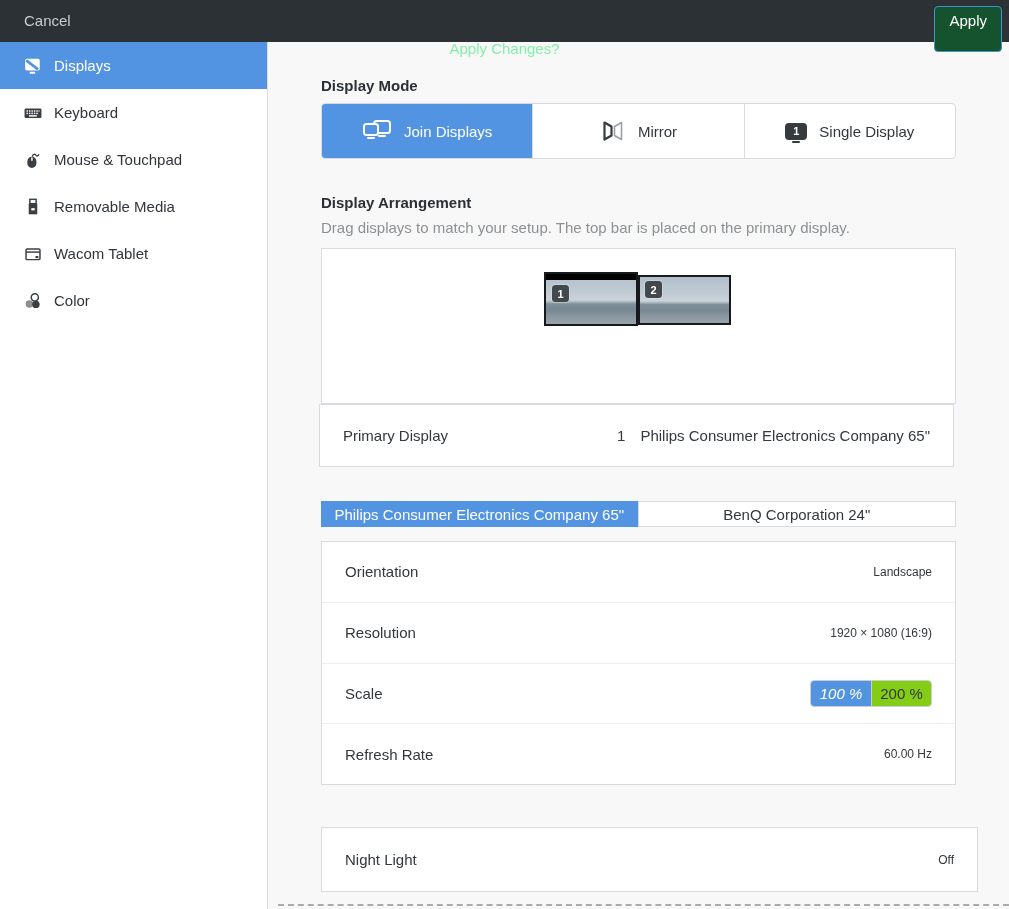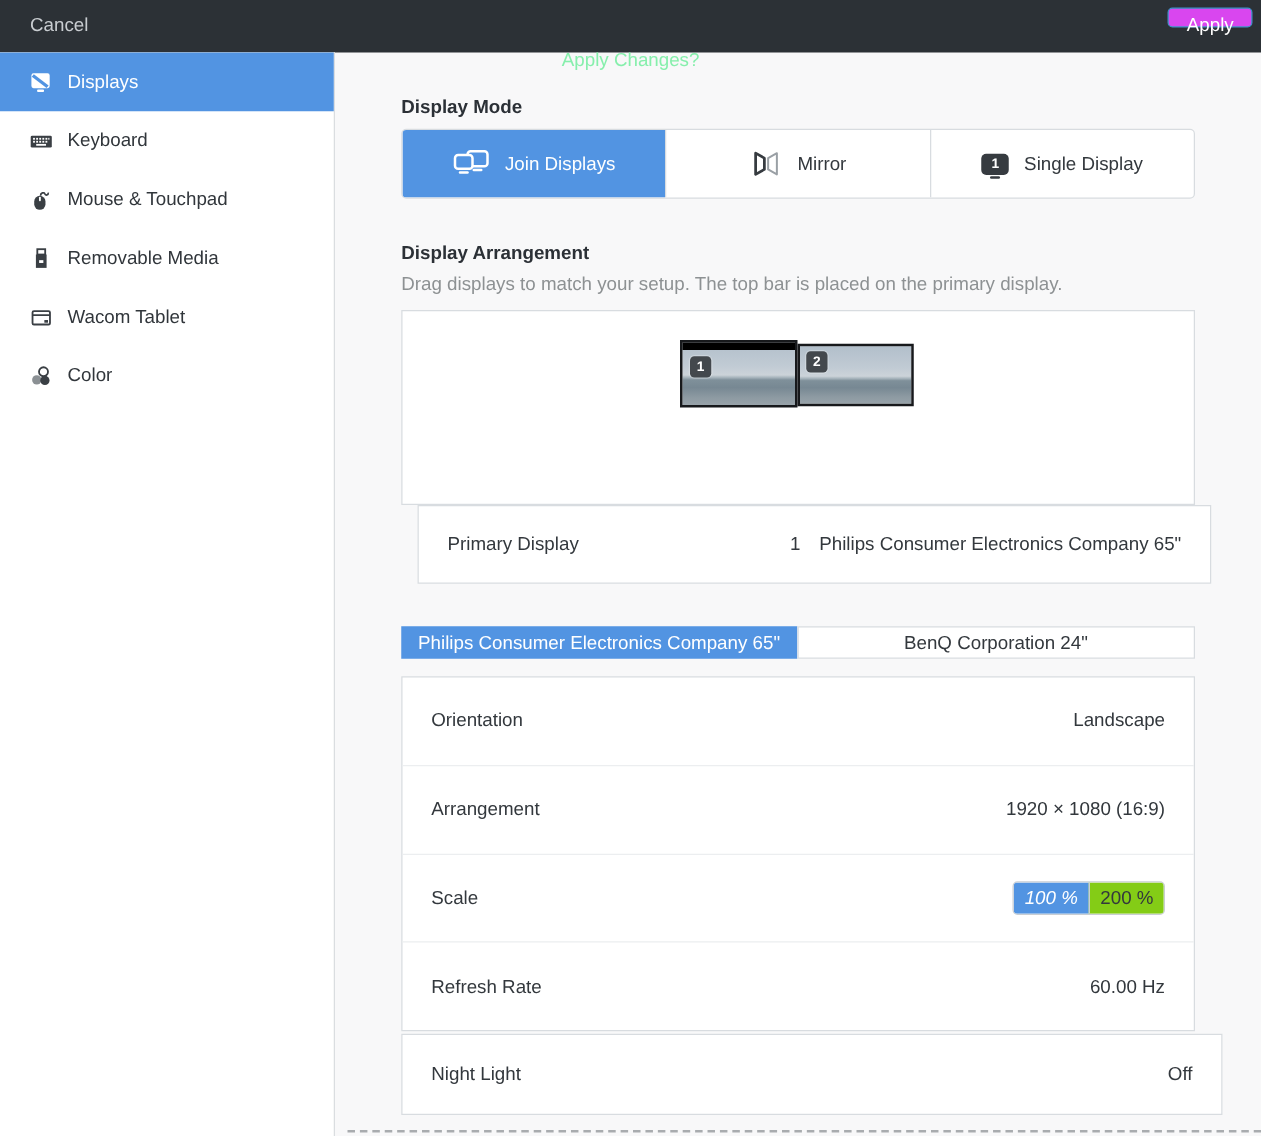--- a/index.html
+++ b/index.html
@@ -6,22 +6,22 @@
   html,body { width:1009px; height:909px; }
   body { font-family:"Liberation Sans", sans-serif; }
   #app { position:relative; width:1009px; height:909px; background:#f8f8f9; overflow:hidden; }
 
   
   .topbar { position:absolute; left:0; top:0; width:1009px; height:42px; background:#2c3136; }
   .topbar .cancel { position:absolute; left:24px; top:0; height:42px; line-height:42px;
     color:#c9cdd1; font-size:15px; cursor:pointer; }
   .topbar .title { position:absolute; left:0; right:0; top:0; height:42px; line-height:42px;
     text-align:center; color:#86efac; font-size:15px;margin-top:28px; }
-  .topbar .apply-btn { position:absolute; right:7px; top:6px; height:16px; padding:0 14px;
-    background:#d946ef; border:1px solid #3f93c9; border-radius:4px; color:#fff; font-size:15px;
+  .topbar .apply-btn { position:absolute; right:7px; top:6px; height:46px; padding:0 14px;
+    background:#14532d; border:1px solid #3f93c9; border-radius:4px; color:#fff; font-size:15px;
     line-height:28px; cursor:pointer; }
 
   
   .sidebar { position:absolute; left:0; top:42px; width:268px; height:867px; background:#ffffff;
     border-right:1px solid #dadde0; }
   .side-item { height:47px; display:flex; align-items:center; padding-left:24px; gap:12px;
     font-size:15px; color:#31363b; cursor:pointer; }
   .side-item.selected { background:#5294e2; color:#ffffff; }
   .side-item .icn { width:18px; height:18px; display:flex; align-items:center; justify-content:center; flex:0 0 18px; }
 
@@ -50,35 +50,35 @@
       #7f909a 60%,#778893 72%,#8d9aa2 88%,#98a3aa 100%); }
   .monitor .mon-topbar { position:absolute; left:0; top:0; right:0; height:6px; background:#000; }
   .mon-badge { position:absolute; width:17px; height:17px; background:#43484d; border-radius:3.5px;
     color:#fff; font-size:11px; font-weight:bold; display:flex; align-items:center;
     justify-content:center; box-shadow:0 0 0 1px rgba(255,255,255,.25); }
   .monitor-1 { left:222px; top:23px; width:94px; height:54px; }
   .monitor-2 { left:316px; top:26px; width:93px; height:50px; }
   .monitor-1 .mon-badge { left:6px; top:11px; }
   .monitor-2 .mon-badge { left:5px; top:4px; }
 
-  .primary-card { left:334px; top:404px; width:635px; height:63px; display:flex;
+  .primary-card { left:319px; top:404px; width:635px; height:63px; display:flex;
     align-items:center; justify-content:space-between; padding:0 23px; cursor:pointer;gap:38px; }
   .row-label { font-size:15px; color:#33383d; }
-  .row-value { font-size:15px; color:#33383d; }
+  .row-value { font-size:12px; color:#33383d; }
   .primary-value { display:flex; gap:15px; font-size:15px; color:#33383d; }
 
   
   .tabs { position:absolute; left:321px; top:501px; width:635px; height:26px; display:flex; }
   .tab { flex:1 1 0; display:flex; align-items:center; justify-content:center; font-size:15px;
     cursor:pointer; }
   .tab.selected { background:#5294e2; color:#fff; }
   .tab.unselected { background:#fff; color:#33383d; border:1px solid #d8dce0; }
 
   
-  .settings-card { left:321px; top:541px; width:635px; height:284px; display:flex; flex-direction:column;text-align:right; }
+  .settings-card { left:321px; top:541px; width:635px; height:244px; display:flex; flex-direction:column;text-align:right; }
   .s-row { flex:1 1 0; display:flex; align-items:center; justify-content:space-between;
     padding:0 23px; border-top:1px solid #eceef0; cursor:pointer; }
   .s-row:first-child { border-top:none; }
 
   .scale-seg { display:flex; height:27px; border:1px solid #c9ced3; border-radius:4px;
     overflow:hidden; }
   .scale-seg .sseg { width:60px; display:flex; align-items:center; justify-content:center;
     font-size:15px; cursor:pointer; }
   .scale-seg .sseg.selected { background:#5294e2; color:#fff;font-style:italic; }
   .scale-seg .sseg.unselected { background:#84cc16; color:#33383d; border-left:1px solid #c9ced3; }
@@ -229,21 +229,21 @@
     <div class="tab selected">Philips Consumer Electronics Company 65"</div>
     <div class="tab unselected">BenQ Corporation 24"</div>
   </div>
 
   <div class="card settings-card">
     <div class="s-row">
       <span class="row-label">Orientation</span>
       <span class="row-value">Landscape</span>
     </div>
     <div class="s-row">
-      <span class="row-label">Arrangement</span>
+      <span class="row-label">Resolution</span>
       <span class="row-value">1920 × 1080 (16:9)</span>
     </div>
     <div class="s-row" style="cursor:default;">
       <span class="row-label">Scale</span>
       <span class="scale-seg">
         <span class="sseg selected">100 %</span>
         <span class="sseg unselected">200 %</span>
       </span>
     </div>
     <div class="s-row">

